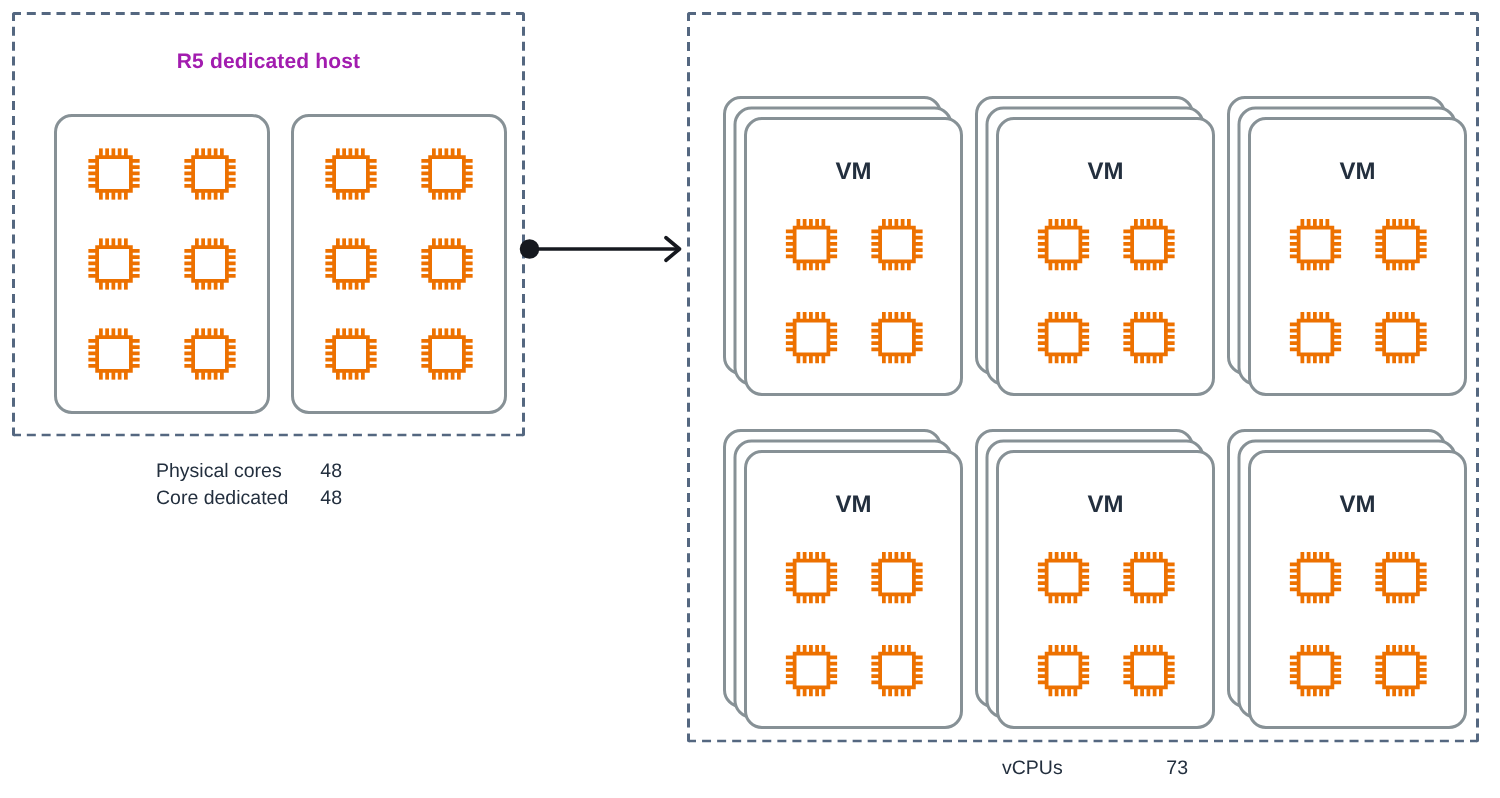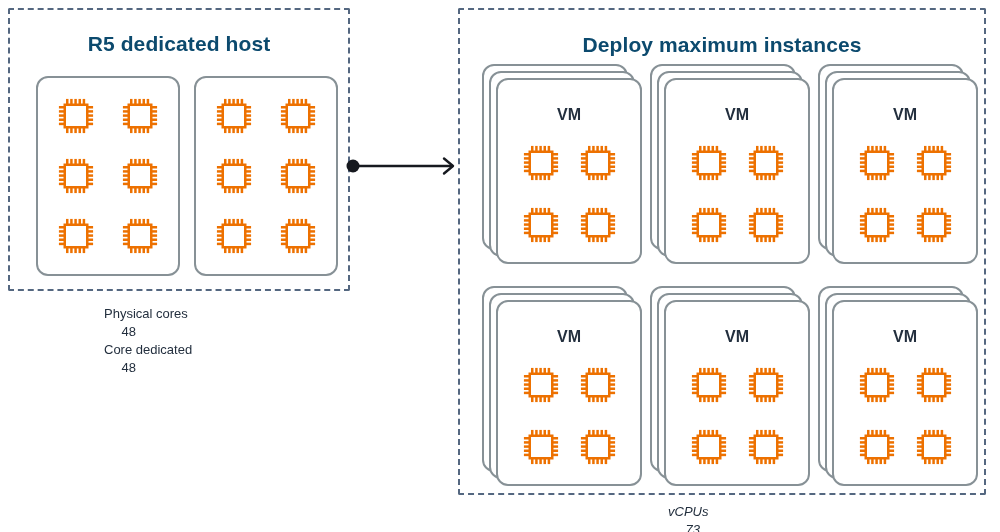--- a/index.html
+++ b/index.html
@@ -23,22 +23,22 @@
     box-sizing: border-box;
     background: transparent;
   }
   #host-panel  { left: 8px;   top: 8px;  width: 342px; height: 283px; }
   #deploy-panel{ left: 458px; top: 8px;  width: 528px; height: 487px; }
 
   .panel-title {
     position: absolute;
     left: 0; right: 0;
     text-align: center;
-    color: #0c4a6e;
-    font-size: 21px;
+    color: #a21caf;
+    font-size: 14px;
     font-weight: bold;
     letter-spacing: .1px;
   }
   #host-panel .panel-title   { top: 22px; }
   #deploy-panel .panel-title { top: 23px; }
 
   
   .socket {
     position: absolute;
     border: 2px solid #879196;
@@ -114,27 +114,26 @@
     height: 32px;
   }
 
   
   .metrics {
     position: absolute;
     font-size: 13px;
     color: #232f3e;
   }
   #host-metrics   { left: 104px; top: 305px; }
-  #deploy-metrics { left: 668px; top: 503px; font-style: italic; }
+  #deploy-metrics { left: 668px; top: 503px; }
   .metric-row {
     display: flex;
-    align-items: flex-start;
+    align-items: center;
     line-height: 18px;
     white-space: nowrap;
-    flex-direction: column;
   }
   .metric-name  { width: 92px; }
   .metric-value { width: 32px; text-align: right; }
 </style>
 </head>
 <body>
 
 <div class="panel" id="host-panel">
   <div class="panel-title">R5 dedicated host</div>
   <div class="socket" id="socket-0">
@@ -484,21 +483,20 @@
 
 <div id="connector">
   <svg width="120" height="32" viewBox="0 0 120 32">
     <circle cx="8" cy="16" r="6.5" fill="#16191f"></circle>
     <line x1="13" y1="16" x2="108" y2="16" stroke="#16191f" stroke-width="2.4"></line>
     <polyline points="99,8.5 108,16 99,23.5" fill="none" stroke="#16191f" stroke-width="2.4" stroke-linecap="round" stroke-linejoin="round"></polyline>
   </svg>
 </div>
 
 <div class="panel" id="deploy-panel">
-  <div class="panel-title">Deploy maximum instances</div>
 <div class="vm-stack" style="left: 22px; top: 54px;">
       <div class="vm-sheet s0"></div>
       <div class="vm-sheet s1"></div>
       <div class="vm-sheet s2">
         <div class="vm-label">VM</div>
         <div class="vm-cpu-grid">
           <div>
             <svg width="40" height="40" viewBox="0 0 48 48" class="cpu-icon">
               <g stroke="#ED7100" stroke-width="3" fill="none" stroke-linecap="butt">
                 <rect x="10.5" y="10.5" width="27" height="27"></rect>

